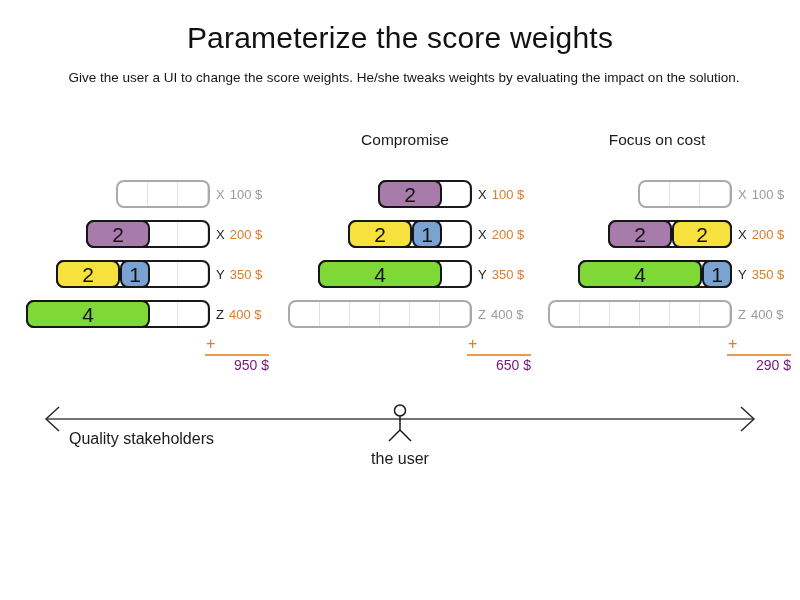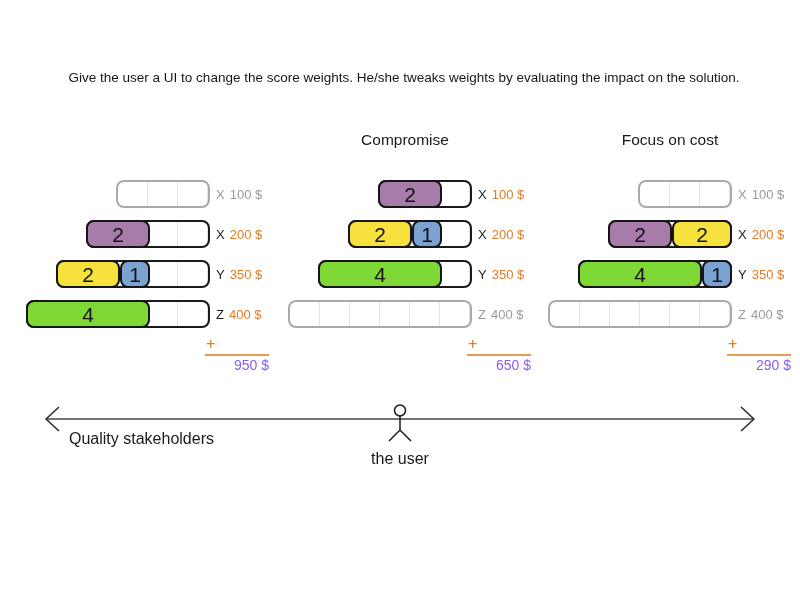--- a/index.html
+++ b/index.html
@@ -21,36 +21,37 @@
 
   .rowlabel{position:absolute;height:28px;display:flex;align-items:center;font-size:13px;white-space:nowrap}
   .rowlabel .sp{width:5px}
   .letter{color:#1d1d1d}
   .price{color:#e07b26}
   .dim{color:#9a9a9a !important}
 
   .sum{position:absolute;top:338px;width:64px;height:40px}
   .plus{position:absolute;left:1px;top:-3px;font-size:16px;color:#e07b26}
   .sumline{position:absolute;left:0;top:16px;width:64px;height:0;border-top:2px solid #e59a55}
-  .sumtotal{position:absolute;left:0;top:19px;width:64px;text-align:right;font-size:14px;color:#8b5cf6}
+  .sumtotal{position:absolute;left:0;top:19px;width:64px;text-align:right;font-size:14px;color:#701a75}
 
   .flabel{position:absolute;font-size:16px;color:#1a1a1a;white-space:nowrap}
   .flabel.right{text-align:right}
   .flabel.center{text-align:center}
   .arrow-svg{position:absolute;left:0;top:390px}
 </style>
 </head>
 <body>
 
 <div class="canvas">
 
+  <div class="title">Parameterize the score weights</div>
   <div class="subtitle">Give the user a UI to change the score weights. He/she tweaks weights by evaluating the impact on the solution.</div>
 
   <div class="colhead" style="left:295px">Compromise</div>
-  <div class="colhead" style="left:560px">Focus on cost</div>
+  <div class="colhead" style="left:547px">Focus on cost</div>
 
   <div class="bar empty" style="left:116px;top:180px;width:90px"></div>
   <div class="rowlabel" style="left:216px;top:180px">
     <span class="letter dim">X</span>
       <span class="sp"></span>
     <span class="price dim">100 $</span>
   </div>
 
   <div class="bar" style="left:86px;top:220px;width:120px">
     <div class="block" style="left: -2px; width: 64px; background-color: rgb(168, 124, 170);">2</div>

